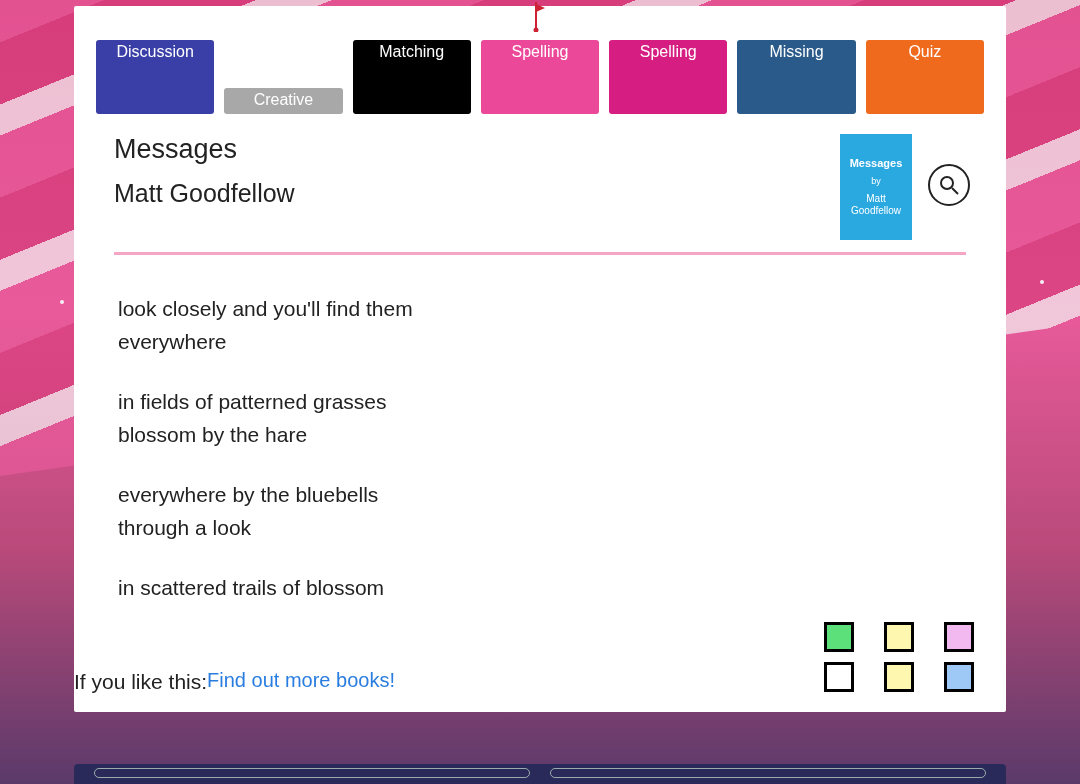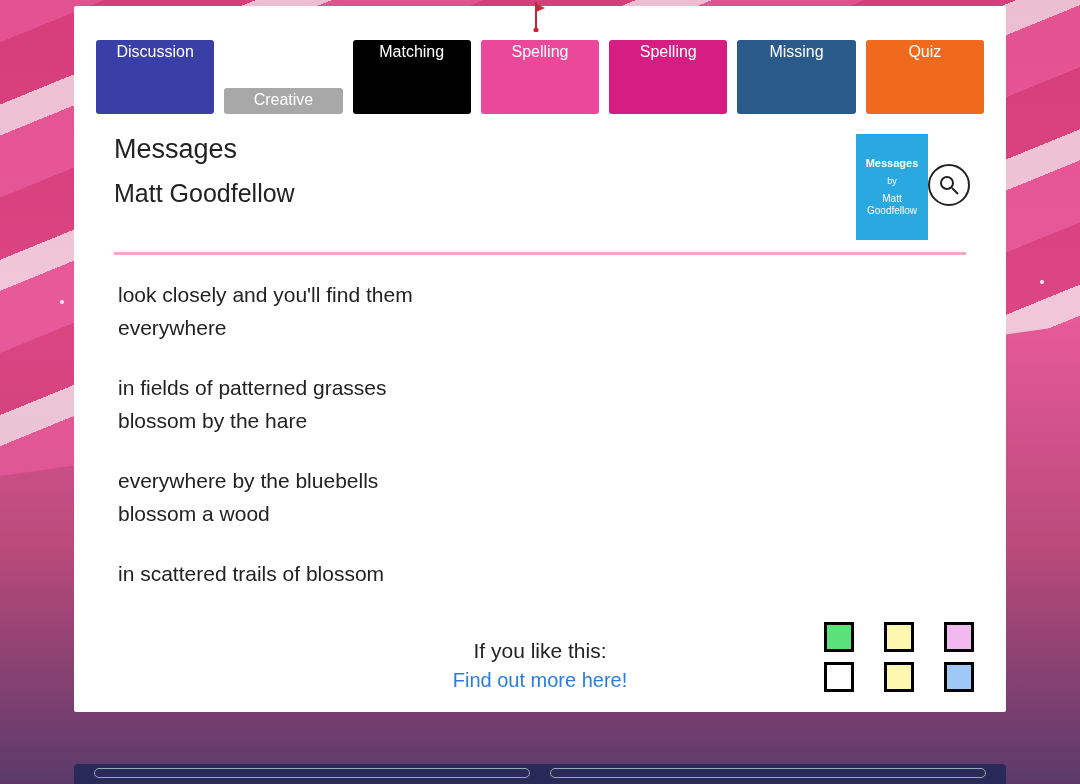--- a/index.html
+++ b/index.html
@@ -50,20 +50,21 @@
     font-size: 16px;
     padding: 3px 0 5px 0;
     border-radius: 3px;
     cursor: pointer;
     font-weight: 500;
   }
 
   .header-row {
     display: flex; align-items: flex-start;
     padding: 20px 36px 0 40px;
+    gap: 16px;
   }
   .titles { flex: 1; }
   .poem-title { font-size: 27px; color:#222; font-weight:500; margin-bottom: 14px; }
   .poem-author { font-size: 25px; color:#222; font-weight:500; }
   .thumb {
     width: 72px; height: 106px;
     background: #2aa8e0;
     color: #fff;
     font-size: 10px;
     display: flex; flex-direction: column; align-items: center; justify-content: center;
@@ -84,32 +85,32 @@
     background:#fff;
   }
 
   .divider {
     margin: 12px 40px 0 40px;
     height: 3px;
     background: #f5a6c7;
   }
 
   .poem-body {
-    padding: 24px 44px 0 44px;
+    padding: 38px 44px 0 44px;
     font-size: 21px;
     color: #222;
     line-height: 1.55;
   }
   .stanza { margin-bottom: 28px; }
   .stanza:last-child { margin-bottom: 0; }
   .stanza div { white-space: pre-wrap; }
 
   .footer {
     position:absolute; left:0; right:0; bottom:12px;
-    display:flex; flex-direction:column; align-items:center;
+    display:flex; flex-direction:row; align-items:center;
   }
   .like-label { font-size:21px; color:#222; margin-bottom:6px; }
   .find-link { font-size:20px; color:#2a7de0; margin-bottom:8px; cursor:pointer; }
   .back-btn {
     background:#f59ac0; color:#fff;
     font-size:25px; padding:8px 26px 10px 26px;
     border-radius:6px; cursor:pointer;
     border:none;
   }
 
@@ -192,30 +193,30 @@
       <div class="stanza">
         <div>look closely and you'll find them</div>
         <div>everywhere</div>
       </div>
       <div class="stanza">
         <div>in fields of patterned grasses</div>
         <div>blossom by the hare</div>
       </div>
       <div class="stanza">
         <div>everywhere by the bluebells</div>
-        <div>blossom a wood</div>
+        <div>through a look</div>
       </div>
       <div class="stanza">
         <div>in scattered trails of blossom</div>
       </div>
     </div>
 
   <div class="footer">
     <div class="like-label">If you like this:</div>
-    <a class="find-link">Find out more here!</a>
+    <a class="find-link">Find out more books!</a>
   </div>
 
   <div class="swatches" id="swatches">
       <div class="swatch" style="background: rgb(92, 224, 122);"></div>
       <div class="swatch" style="background: rgb(253, 247, 176);"></div>
       <div class="swatch" style="background: rgb(242, 184, 240);"></div>
       <div class="swatch" style="background: rgb(255, 255, 255);"></div>
       <div class="swatch" style="background: rgb(253, 247, 176);"></div>
       <div class="swatch" style="background: rgb(158, 200, 245);"></div>
     </div>

